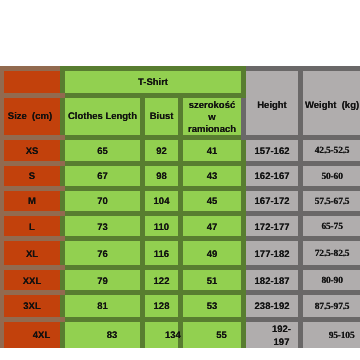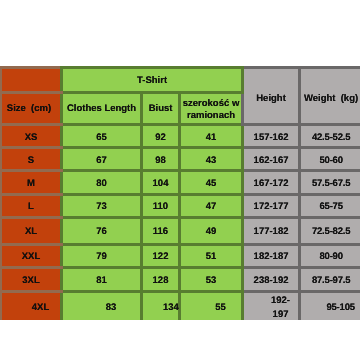--- a/index.html
+++ b/index.html
@@ -6,39 +6,39 @@
   html,body{margin:0;padding:0;background:#ffffff;}
   body{width:360px;height:360px;overflow:hidden;
        font-family:"Liberation Sans",sans-serif;
        -webkit-font-smoothing:antialiased;
        text-rendering:geometricPrecision;}
   .page{position:relative;width:360px;height:360px;background:#ffffff;overflow:hidden;}
 
   .chart-table{position:absolute;left:-1px;top:66px;width:362px;
        border-collapse:collapse;table-layout:fixed;}
   .chart-table td{
-       border:3px solid #a21caf;
+       border:5px solid #a21caf;
        text-align:center;vertical-align:middle;
        font-weight:bold;color:#111111;
        padding:0 1px;line-height:1.4;font-size:9.5px;
        text-shadow:0 0 0.35px rgba(0,0,0,0.75);}
   .chart-table td.c-size {background:#c2410c;border-color:#926a4f;border-right-color:#587d30;}
   .chart-table td.c-green{background:#92d050;border-color:#587d30;}
   .chart-table td.c-gray {background:#b0adad;border-color:#6a6868;}
   .chart-table tr:last-child td{border-bottom:0;padding-left:20px;}
 
   .chart-table td.two-line{line-height:11.8px;padding-top:2px;}
   .chart-table td.nudge-down{padding-top:2px;}
   .two-line .ln{display:block;}
   .sizehdr{padding-right:5px !important;white-space:pre;}
   .prespace{white-space:pre;}
   .chart-table td.span2{padding-top:5px;}
   .chart-table td.datacell{vertical-align:middle;margin-top:11px;}
   .chart-table td.datacell > span{position:relative;top:1px;display:inline-block;}
-  .chart-table td.tight > span{letter-spacing:-0.2px;margin-right:-0.2px;}
+  .chart-table td.tight > span{letter-spacing:-0.2px;margin-right:-0.2px;font-family:Liberation Serif, serif;}
 </style>
 </head>
 <body>
 
 <div class="page">
   <table class="chart-table">
     <colgroup>
       <col style="width: 61px;">
         <col style="width: 80px;">
         <col style="width: 38px;">
@@ -73,21 +73,21 @@
         <tr>
           <td class="c-size datacell" style="height: 20px;"><span>S</span></td>
           <td class="c-green datacell"><span>67</span></td>
           <td class="c-green datacell"><span>98</span></td>
           <td class="c-green datacell"><span>43</span></td>
           <td class="c-gray datacell"><span>162-167</span></td>
           <td class="c-gray datacell tight"><span>50-60</span></td>
         </tr>
         <tr>
           <td class="c-size datacell" style="height: 20.2px;"><span>M</span></td>
-          <td class="c-green datacell"><span>80</span></td>
+          <td class="c-green datacell"><span>70</span></td>
           <td class="c-green datacell"><span>104</span></td>
           <td class="c-green datacell"><span>45</span></td>
           <td class="c-gray datacell"><span>167-172</span></td>
           <td class="c-gray datacell tight"><span>57.5-67.5</span></td>
         </tr>
         <tr>
           <td class="c-size datacell" style="height: 20.4px;"><span>L</span></td>
           <td class="c-green datacell"><span>73</span></td>
           <td class="c-green datacell"><span>110</span></td>
           <td class="c-green datacell"><span>47</span></td>

